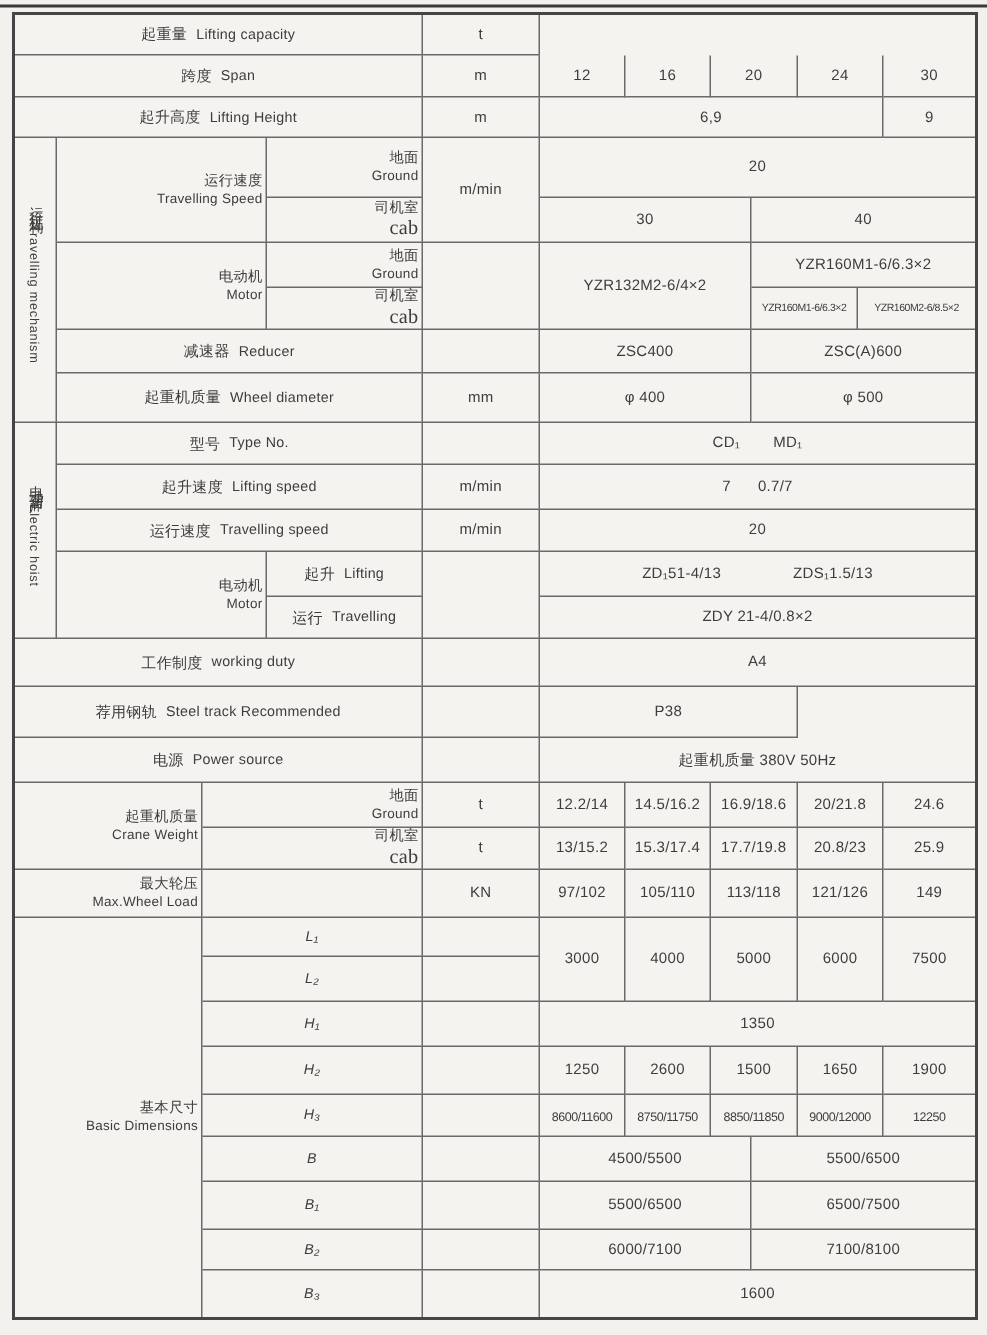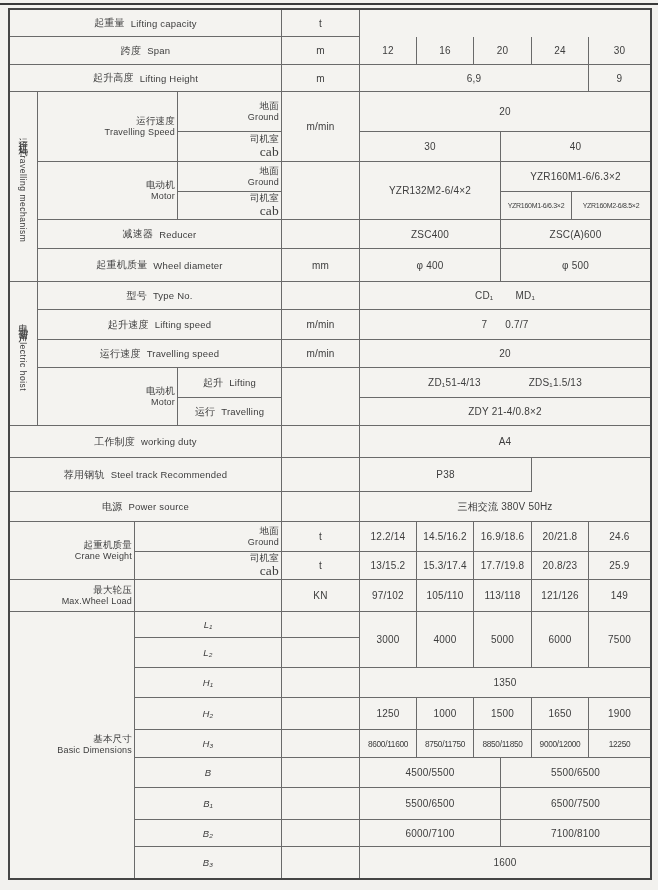--- a/index.html
+++ b/index.html
@@ -192,21 +192,21 @@
       <span class="en">Steel track Recommended</span>
     </div>
   <div class="c" style="grid-area:16/5/17/6"></div>
   <div class="c" style="grid-area:16/6/17/10">P38</div>
 
   <div class="c lbl" style="grid-area:17/1/18/5">
       <span class="zh">电源</span>
       <span class="en">Power source</span>
     </div>
   <div class="c" style="grid-area:17/5/18/6"></div>
-  <div class="c nr" style="grid-area:17/6/18/13">三相交流  380V  50Hz</div>
+  <div class="c nr" style="grid-area:17/6/18/13">起重机质量  380V  50Hz</div>
 
   <div class="c stack" style="grid-area:18/1/20/3">
       <span class="zh">起重机质量</span>
       <span class="en">Crane Weight</span>
     </div>
   <div class="c stack" style="grid-area:18/3/19/5">
       <span class="zh">地面</span>
       <span class="en">Ground</span>
     </div>
   <div class="c" style="grid-area:18/5/19/6">t</div>
@@ -253,21 +253,21 @@
   <div class="c dimlbl" style="grid-area:22/3/23/5">L₂</div>
   <div class="c" style="grid-area:22/5/23/6"></div>
 
   <div class="c dimlbl" style="grid-area:23/3/24/5">H₁</div>
   <div class="c" style="grid-area:23/5/24/6"></div>
   <div class="c nr" style="grid-area:23/6/24/13">1350</div>
 
   <div class="c dimlbl" style="grid-area:24/3/25/5">H₂</div>
   <div class="c" style="grid-area:24/5/25/6"></div>
   <div class="c" style="grid-area:24/6/25/7">1250</div>
-  <div class="c" style="grid-area:24/7/25/8">1000</div>
+  <div class="c" style="grid-area:24/7/25/8">2600</div>
   <div class="c" style="grid-area:24/8/25/10">1500</div>
   <div class="c" style="grid-area:24/10/25/12">1650</div>
   <div class="c nr" style="grid-area:24/12/25/13">1900</div>
 
   <div class="c dimlbl" style="grid-area:25/3/26/5">H₃</div>
   <div class="c" style="grid-area:25/5/26/6"></div>
   <div class="c h3v" style="grid-area:25/6/26/7">8600/11600</div>
   <div class="c h3v" style="grid-area:25/7/26/8">8750/11750</div>
   <div class="c h3v" style="grid-area:25/8/26/10">8850/11850</div>
   <div class="c h3v" style="grid-area:25/10/26/12">9000/12000</div>

